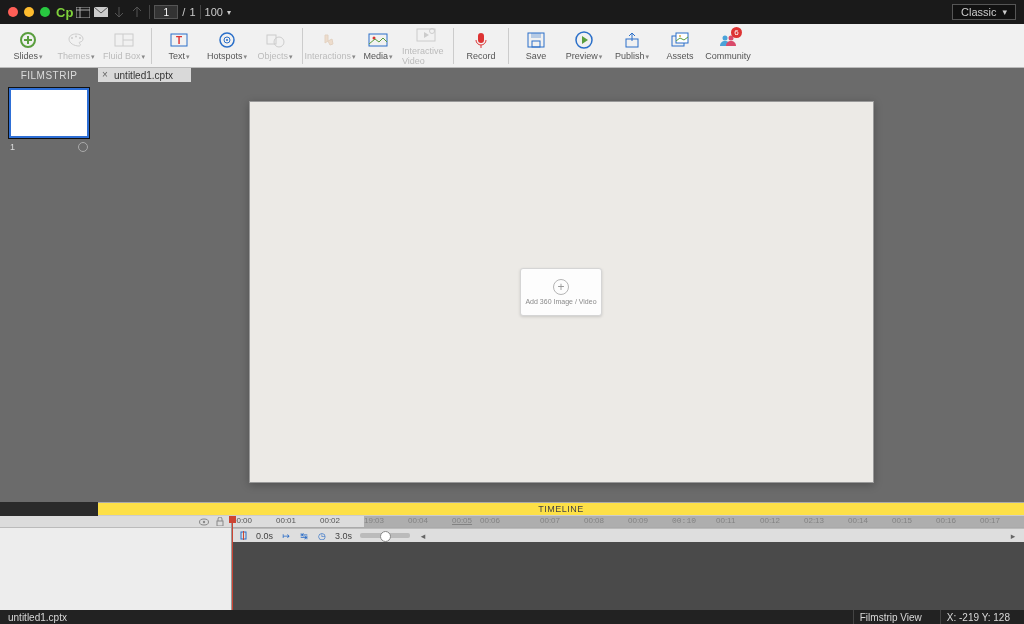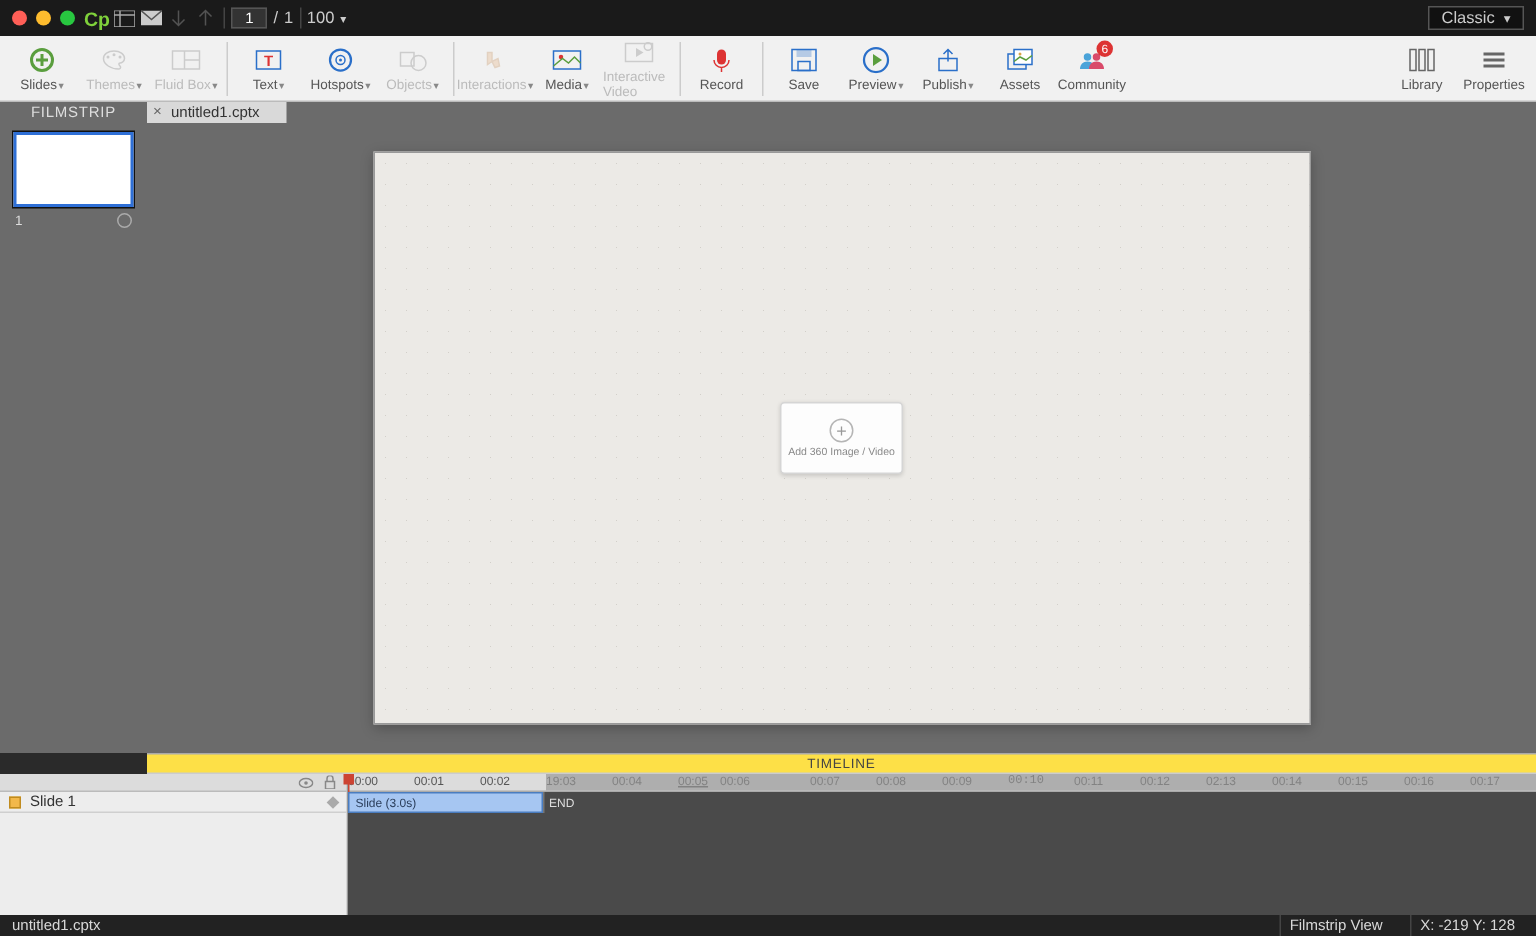--- a/index.html
+++ b/index.html
@@ -283,42 +283,20 @@
             <circle cx="14" cy="7" r="2.5" fill="#d94a6a"></circle>
             <path d="M3 15c0-3 2-5 5-5s5 2 5 5" fill="#4aa3d9"></path>
             <path d="M9 15c0-3 2-5 5-5s5 2 5 5" fill="#d94a6a"></path>
           </svg>
           <span style="position: absolute; top: -3px; right: -3px; background: rgb(221, 51, 51); color: rgb(255, 255, 255); font-size: 8px; width: 11px; height: 11px; border-radius: 50%; display: flex; align-items: center; justify-content: center;">6</span>
         </div>
         <span>Community</span>
       </div>
     </div>
   <div class="spacer"></div>
-  <div class="tb-group" id="tb-right">
-      <div class="tb-btn">
-        <div class="tb-icon">
-          <svg width="22" height="18">
-            <rect x="3" y="2" width="4" height="14" fill="none" stroke="#666"></rect>
-            <rect x="9" y="2" width="4" height="14" fill="none" stroke="#666"></rect>
-            <rect x="15" y="2" width="4" height="14" fill="none" stroke="#666"></rect>
-          </svg>
-        </div>
-        <span>Library</span>
-      </div>
-      <div class="tb-btn">
-        <div class="tb-icon">
-          <svg width="22" height="18">
-            <line x1="4" y1="5" x2="18" y2="5" stroke="#666" stroke-width="2"></line>
-            <line x1="4" y1="9" x2="18" y2="9" stroke="#666" stroke-width="2"></line>
-            <line x1="4" y1="13" x2="18" y2="13" stroke="#666" stroke-width="2"></line>
-          </svg>
-        </div>
-        <span>Properties</span>
-      </div>
-    </div>
 </div>
 
 <div class="docstrip">
   <div class="filmstrip-label">FILMSTRIP</div>
   <div class="doc-tab">
     <span class="x">×</span>
     <span style="margin-left:8px">untitled1.cptx</span>
   </div>
 </div>
 
@@ -349,25 +327,20 @@
             <ellipse cx="5" cy="4" rx="4.5" ry="3" fill="none" stroke="#888"></ellipse>
             <circle cx="5" cy="4" r="1.2" fill="#888"></circle>
           </svg>
         </span>
       <span class="ico">
           <svg width="8" height="9">
             <rect x="1" y="4" width="6" height="5" fill="none" stroke="#888"></rect>
             <path d="M2 4V2a2 2 0 014 0v2" fill="none" stroke="#888"></path>
           </svg>
         </span>
-    </div>
-    <div class="tl-track">
-      <span class="sq"></span>
-      <span>Slide 1</span>
-      <span class="dia"></span>
     </div>
     <div class="tl-left-fill"></div>
     <div class="transport">
       <span class="tp-ico">|◂</span>
       <span class="tp-ico">◂</span>
       <span class="tp-ico">▸</span>
       <span class="tp-ico">▸|</span>
       <span class="tp-ico">▸|</span>
       <span class="tp-ico" style="color:#666">🔇</span>
     </div>
@@ -388,27 +361,20 @@
         <span class="lbl muted" style="left: 484px;">00:11</span>
         <span class="lbl muted" style="left: 528px;">00:12</span>
         <span class="lbl muted" style="left: 572px;">02:13</span>
         <span class="lbl muted" style="left: 616px;">00:14</span>
         <span class="lbl muted" style="left: 660px;">00:15</span>
         <span class="lbl muted" style="left: 704px;">00:16</span>
         <span class="lbl muted" style="left: 748px;">00:17</span>
         <div style="position: absolute; inset: 0px 0px 0px 132px; background: rgba(90, 90, 90, 0.35);"></div>
       </div>
     <div class="playhead"></div>
-    <div class="tl-tracks">
-      <div class="clip">
-          <span>Slide (3.0s)</span>
-        </div>
-      <div class="end-box"></div>
-      <div class="end-marker" style="left:132px">END</div>
-    </div>
     <div class="tl-scroll">
       <span class="btn">
           <svg width="9" height="9">
             <rect x="2" y="1" width="5" height="7" fill="none" stroke="#2b6dc7"></rect>
             <line x1="4.5" y1="0" x2="4.5" y2="9" stroke="#c43"></line>
           </svg>
         </span>
       <span>0.0s</span>
       <span class="btn">↦</span>
       <span class="btn">↹</span>

